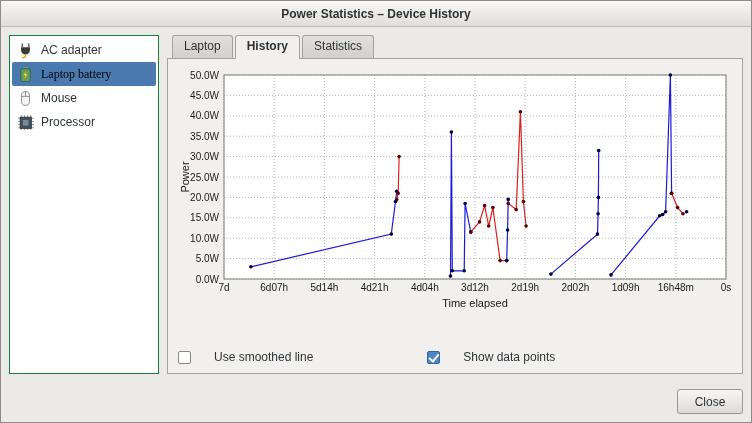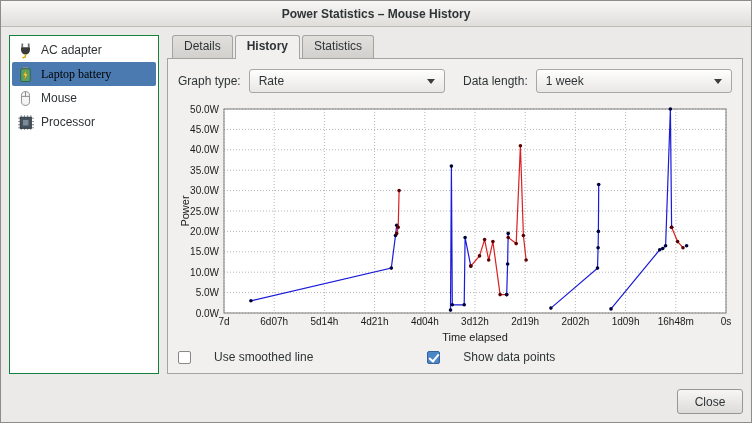--- a/index.html
+++ b/index.html
@@ -61,21 +61,21 @@
     min-width:66px;height:25px;background:linear-gradient(#f7f6f5,#dddbd8);
     border:1px solid #989693;border-radius:3px;font:inherit;color:#2e3436;padding:0 14px;
   }
 </style>
 </head>
 <body>
 
 <div class="window">
 
   <div class="titlebar">
-    <span>Power Statistics – Mouse History</span>
+    <span>Power Statistics – Device History</span>
   </div>
 
   <div class="body">
     <div class="main">
 
       <div class="device-list">
         <div class="device-item">
           <span class="device-icon">
             <svg viewBox="0 0 16 16">
                 <path d="M5 1.5v3.5M11 1.5v3.5" stroke="#6d6d6d" stroke-width="1.6" fill="none"></path>
@@ -115,44 +115,32 @@
                 <rect x="5.6" y="5.6" width="5.2" height="5.2" fill="#7b8a94"></rect>
               </svg>
           </span>
           <span>Processor</span>
         </div>
       </div>
 
       <div class="right">
         <div class="tabbar">
           <div class="tab">
-            <span>Details</span>
+            <span>Laptop</span>
           </div>
           <div class="tab active">
             <span>History</span>
           </div>
           <div class="tab">
             <span>Statistics</span>
           </div>
         </div>
 
         <div class="panel">
 
-          <div class="controls">
-            <span class="ctl-label">Graph type:</span>
-            <div class="combo">
-              <span class="combo-value">Rate</span>
-              <span class="combo-arrow"></span>
-            </div>
-            <span class="ctl-label second">Data length:</span>
-            <div class="combo">
-              <span class="combo-value">1 week</span>
-              <span class="combo-arrow"></span>
-            </div>
-          </div>
 
           <div class="chart-area">
             <svg id="chart-svg" width="558" height="246">
                 <rect x="46" y="8" width="502" height="204" fill="#ffffff"></rect>
                 <line x1="46" y1="212" x2="548" y2="212" stroke="#b4b4b4" stroke-width="1" stroke-dasharray="1,2"></line>
                 <text x="41" y="215.5" text-anchor="end" font-size="10" fill="#1a1a1a">0.0W</text>
                 <line x1="46" y1="191.6" x2="548" y2="191.6" stroke="#b4b4b4" stroke-width="1" stroke-dasharray="1,2"></line>
                 <text x="41" y="195.1" text-anchor="end" font-size="10" fill="#1a1a1a">5.0W</text>
                 <line x1="46" y1="171.20000000000002" x2="548" y2="171.20000000000002" stroke="#b4b4b4" stroke-width="1" stroke-dasharray="1,2"></line>
                 <text x="41" y="174.70000000000002" text-anchor="end" font-size="10" fill="#1a1a1a">10.0W</text>

